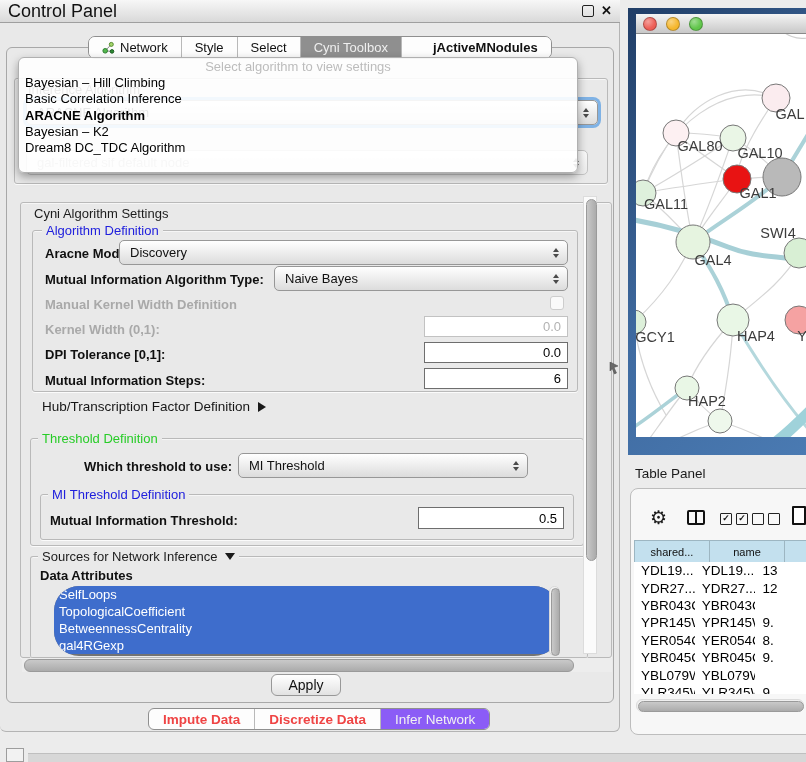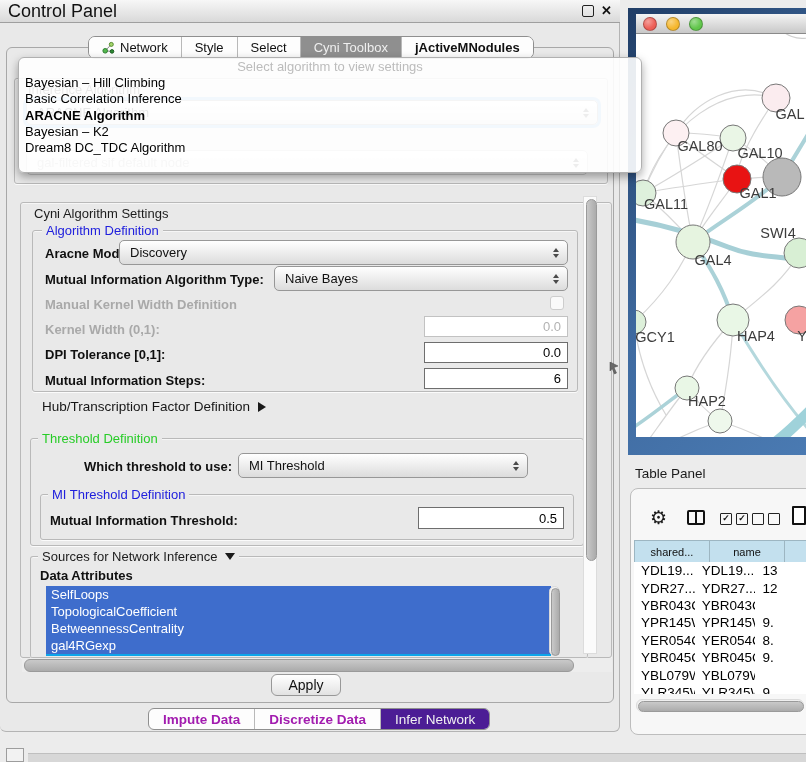--- a/index.html
+++ b/index.html
@@ -12,21 +12,21 @@
   .cp-titlebar{left:0;top:8;width:620px;height:23px;background:linear-gradient(#f7f7f7,#d9d9d9);border-bottom:1px solid #9f9f9f;display:flex;align-items:center;padding:0 8px;}
   .cp-title{font-size:18px;color:#111;}
   .tb-btns{margin-left:auto;display:flex;align-items:center;gap:7px;}
   .float-btn{width:10px;height:10px;border:1.6px solid #222;border-radius:2px;}
   .close-btn{font-size:13px;font-weight:bold;color:#111;line-height:10px;}
 
   .tabpane-border{left:6px;top:47px;width:608px;height:656px;border:1px solid #a8a8a8;border-radius:6px;background:#e9e9e9;}
 
   .tab-bar{left:88px;top:36px;height:23px;display:flex;background:#fdfdfd;border:1px solid #8f8f8f;border-radius:7px;overflow:hidden;}
   .tab{display:flex;align-items:center;gap:5px;padding:0 13px;font-size:13px;color:#111;border-right:1px solid #b9b9b9;background:#fdfdfd;cursor:default;}
-  .tab:last-child{border-right:none;font-weight:600;}
+  .tab:last-child{border-right:none;font-weight:600;margin-left:18px;}
   .tab.sel{background:#8f8f8f;color:#efefef;}
 
   
   .group{border:1px solid #b9b9b9;border-radius:3px;box-shadow:0 1px 0 rgba(255,255,255,.8), inset 0 1px 0 rgba(255,255,255,.6);}
   .gtitle{position:absolute;font-size:13px;background:#e9e9e9;padding:0 4px;white-space:nowrap;}
   .t-black{color:#1c1c1c;}
   .t-blue{color:#2020dd;}
   .t-green{color:#27cc27;}
 
   .flabel{font-size:13px;font-weight:bold;color:#101010;white-space:nowrap;}
@@ -41,40 +41,40 @@
 
   .field{display:flex;align-items:center;justify-content:flex-end;height:21px;background:#fff;border:1px solid #6e6e6e;padding:0 6px;font-size:13px;color:#000;}
   .field.disabled{border-color:#c2c2c2;color:#b2b2b2;}
 
   .checkbox{width:14px;height:14px;border:1px solid #cdcdcd;border-radius:3px;background:#fafafa;}
 
   .tri-right{width:0;height:0;border-top:5.5px solid transparent;border-bottom:5.5px solid transparent;border-left:8px solid #1a1a1a;display:inline-block;}
   .tri-dn-big{width:0;height:0;border-left:5.5px solid transparent;border-right:5.5px solid transparent;border-top:7px solid #1a1a1a;display:inline-block;}
 
   
-  .popup{left:18px;top:57px;width:624px;height:116px;background:rgba(255,255,255,0.90);border:1px solid #b0b0b0;border-radius:6px;box-shadow:0 4px 10px rgba(0,0,0,0.35);overflow:hidden;z-index:50;}
+  .popup{left:18px;top:57px;width:560px;height:116px;background:rgba(255,255,255,0.90);border:1px solid #b0b0b0;border-radius:6px;box-shadow:0 4px 10px rgba(0,0,0,0.35);overflow:hidden;z-index:50;}
   .popup-prompt{height:17px;text-align:center;font-size:13px;color:#bcbcbc;line-height:17px;}
   .popup-item{height:16.3px;line-height:16px;font-size:13px;color:#000;padding-left:6px;white-space:nowrap;}
   .popup-item.bold{font-weight:bold;}
 
   
-  .attr-list{left:46px;top:586px;width:505px;height:70px;background:#0ea5e9;overflow:hidden;}
+  .attr-list{left:54px;top:586px;width:505px;height:70px;background:#737373;overflow:hidden;border-radius:25px;}
   .attr-item{height:17px;line-height:17px;background:#3e6dcc;color:#fff;font-size:13px;padding-left:5px;white-space:nowrap;}
 
   
   .sb-track-v{background:#f4f4f4;border:1px solid #d8d8d8;border-radius:7px;}
   .sb-thumb{background:linear-gradient(90deg,#c9c9c9,#ababab);border:1px solid #9a9a9a;border-radius:6px;}
   .sb-thumb-h{background:linear-gradient(#c9c9c9,#ababab);border:1px solid #9a9a9a;border-radius:6px;}
 
   .apply-btn{left:271px;top:674px;width:70px;height:22px;border:1px solid #989898;border-radius:6px;background:linear-gradient(#ffffff,#e2e2e2);font-size:14px;color:#111;font-family:"Liberation Sans",sans-serif;display:flex;align-items:center;justify-content:center;}
 
   .bottom-tabs{left:148px;top:708px;height:22px;display:flex;background:#fdfdfd;border:1px solid #8f8f8f;border-radius:6px;overflow:hidden;}
-  .btab{display:flex;align-items:center;padding:0 14px;font-size:13.5px;font-weight:bold;color:#a21caf;border-right:1px solid #b9b9b9;}
+  .btab{display:flex;align-items:center;padding:0 14px;font-size:13.5px;font-weight:bold;color:#ef4444;border-right:1px solid #b9b9b9;}
   .btab:last-child{border-right:none;}
-  .btab.sel{background:#4c1d95;color:#f2f2f2;font-weight:normal;}
+  .btab.sel{background:#8b5cf6;color:#f2f2f2;font-weight:normal;}
 
   .mini-sq-btn{left:6px;top:748px;width:18px;height:14px;background:#f2f2f2;border:1px solid #9d9d9d;}
   .bottom-strip{left:28px;top:753px;width:778px;height:9px;background:#d7d7d7;border-top:1px solid #bfbfbf;}
 
   
   .net-frame{left:628px;top:8px;width:178px;height:447px;background:linear-gradient(135deg,#203d66 0%,#3f6ba1 55%,#4a7ab2 100%);}
   .net-titlebar{left:636px;top:14px;width:170px;height:20px;background:linear-gradient(#f4f4f4,#c8c8c8);border-bottom:1px solid #8a8a8a;display:flex;align-items:center;gap:9px;padding-left:7px;}
   .light{width:12px;height:12px;border-radius:50%;border:1px solid rgba(0,0,0,0.25);}
   .net-canvas{left:636px;top:34px;width:170px;height:403px;background:#ffffff;}
 

